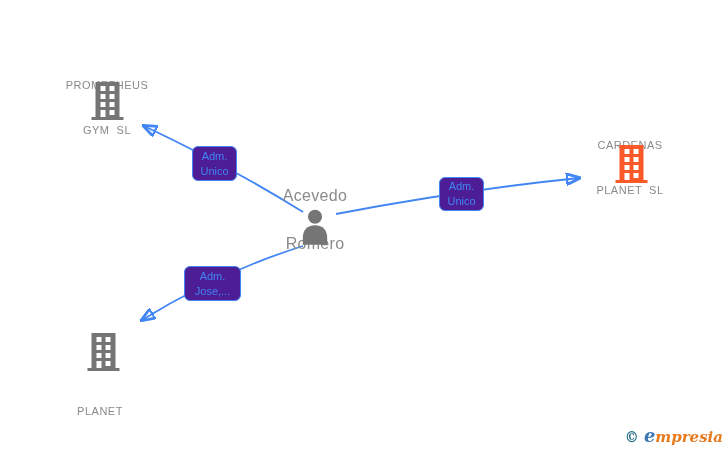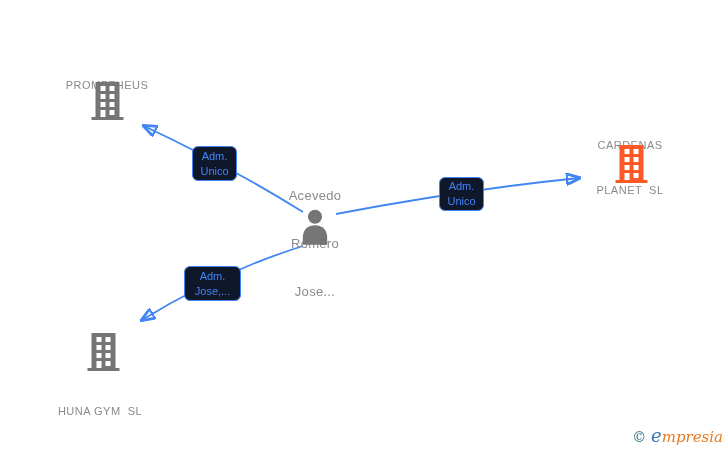--- a/index.html
+++ b/index.html
@@ -15,48 +15,49 @@
 
   .node-label{
     position:absolute;z-index:2;
     text-align:center;
     color:#8a8a8a;
     font-size:11px;line-height:15px;
     letter-spacing:.5px;
     white-space:pre;
   }
   .person-label{
-    font-size:13px;line-height:16px;letter-spacing:.3px;
+    font-size:16px;line-height:16px;letter-spacing:.3px;
   }
   .icon-box{position:absolute;z-index:2;}
   .icon-box svg{display:block;width:100%;height:100%;}
   .gray-fill{fill:#757575;}
   .orange-fill{fill:#fb5a28;}
 
   .edge-label{
     position:absolute;z-index:3;
     box-sizing:border-box;
-    background:#0f172a;
+    background:#4c1d95;
     border:1.5px solid #4285f4;
     border-radius:6px;
     color:#4285f4;
     font-size:11px;line-height:15px;
     display:flex;flex-direction:column;
     align-items:center;justify-content:center;
     text-align:center;
     white-space:pre;
   }
 
   .logo{
     position:absolute;z-index:2;
     right:5px;bottom:4px;
     font-family:"DejaVu Serif", serif;
     font-style:italic;
     font-size:15px;line-height:18px;
     white-space:pre;
+    font-weight:bold;
   }
   .logo .copy{color:#256e86;font-style:normal;font-size:14px;}
   .logo .brand-e{color:#3b78b4;font-size:18px;}
   .logo .brand-rest{color:#e87a1e;}
 </style>
 </head>
 <body>
 
 <div class="canvas">
 
@@ -66,20 +67,21 @@
         <path d="M0.5,0.5 L9.5,4 L0.5,7.5 Z" fill="#4285f4" stroke="none"></path>
       </marker>
     </defs>
     <path d="M 303 212 Q 229 166 144 126" marker-end="url(#arrow)"></path>
     <path d="M 336 214 Q 462 190 579 178" marker-end="url(#arrow)"></path>
     <path d="M 303 246 Q 220 272 142 320" marker-end="url(#arrow)"></path>
   </svg>
 
   <div class="node-label" style="left:27px;top:48px;width:160px;">
     <div>PROMETHEUS</div>
+    <div>GYM  SL</div>
   </div>
   <div class="icon-box" style="left:91px;top:82px;width:33px;height:38px;">
     <svg viewBox="0 0 32 38" class="gray-fill">
       <rect x="0" y="35" width="32" height="3"></rect>
       <rect x="4" y="0" width="24" height="35"></rect>
       <g fill="#ffffff">
         <rect x="9" y="4" width="5" height="5"></rect>
           <rect x="18" y="4" width="5" height="5"></rect>
         <rect x="9" y="12" width="5" height="5"></rect>
           <rect x="18" y="12" width="5" height="5"></rect>
@@ -122,27 +124,27 @@
         <rect x="9" y="12" width="5" height="5"></rect>
           <rect x="18" y="12" width="5" height="5"></rect>
         <rect x="9" y="20" width="5" height="5"></rect>
           <rect x="18" y="20" width="5" height="5"></rect>
         <rect x="9" y="28" width="5" height="7"></rect>
           <rect x="18" y="28" width="5" height="5"></rect>
       </g>
     </svg>
   </div>
   <div class="node-label" style="left:20px;top:374px;width:160px;">
+    <div>PLANET</div>
     <div>HUNA GYM  SL</div>
   </div>
 
   <div class="node-label person-label" style="left:245px;top:156px;width:140px;">
     <div>Acevedo</div>
     <div>Romero</div>
-    <div>Jose...</div>
   </div>
   <div class="icon-box" style="left:300px;top:208px;width:30px;height:38px;">
     <svg viewBox="0 0 32 38" class="gray-fill">
       <circle cx="16" cy="8" r="7.5"></circle>
       <path d="M16 17 C 7.5 17 3 22.5 3 30.5 L3 38 L29 38 L29 30.5 C29 22.5 24.5 17 16 17 Z"></path>
     </svg>
   </div>
 
   <div class="edge-label" style="left:192px;top:146px;width:45px;height:35px;">
     <div>Adm.</div>

